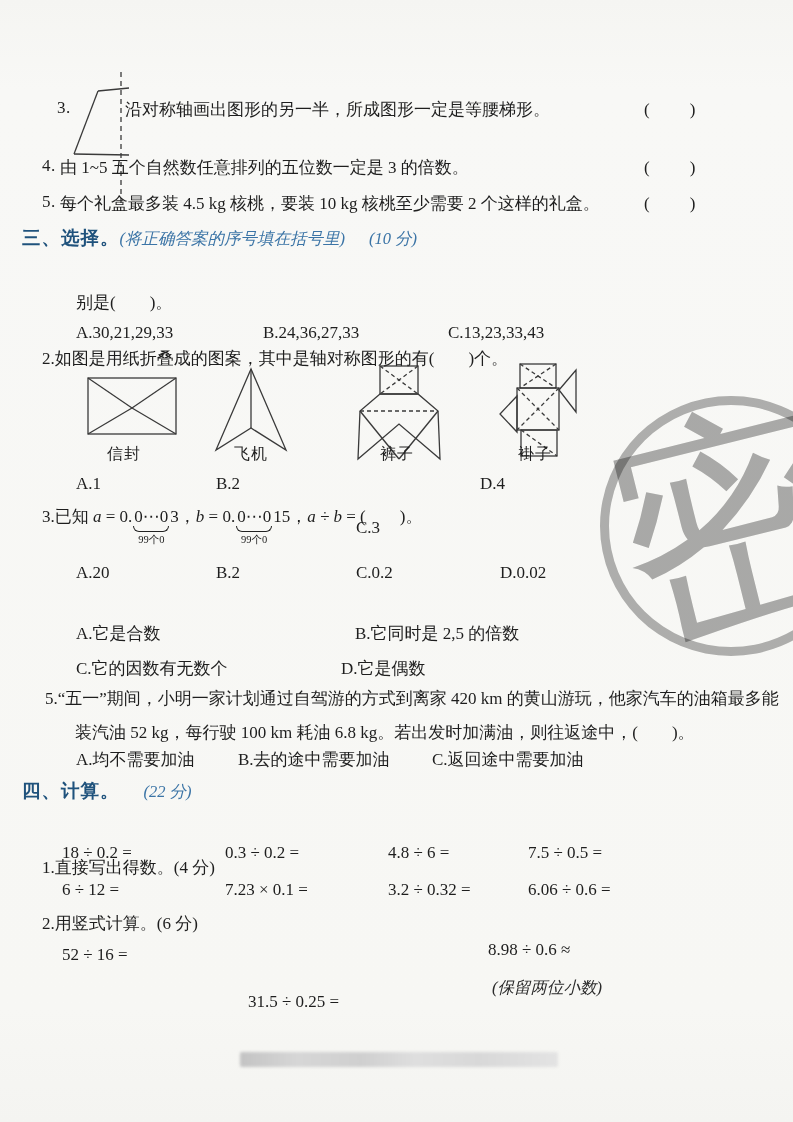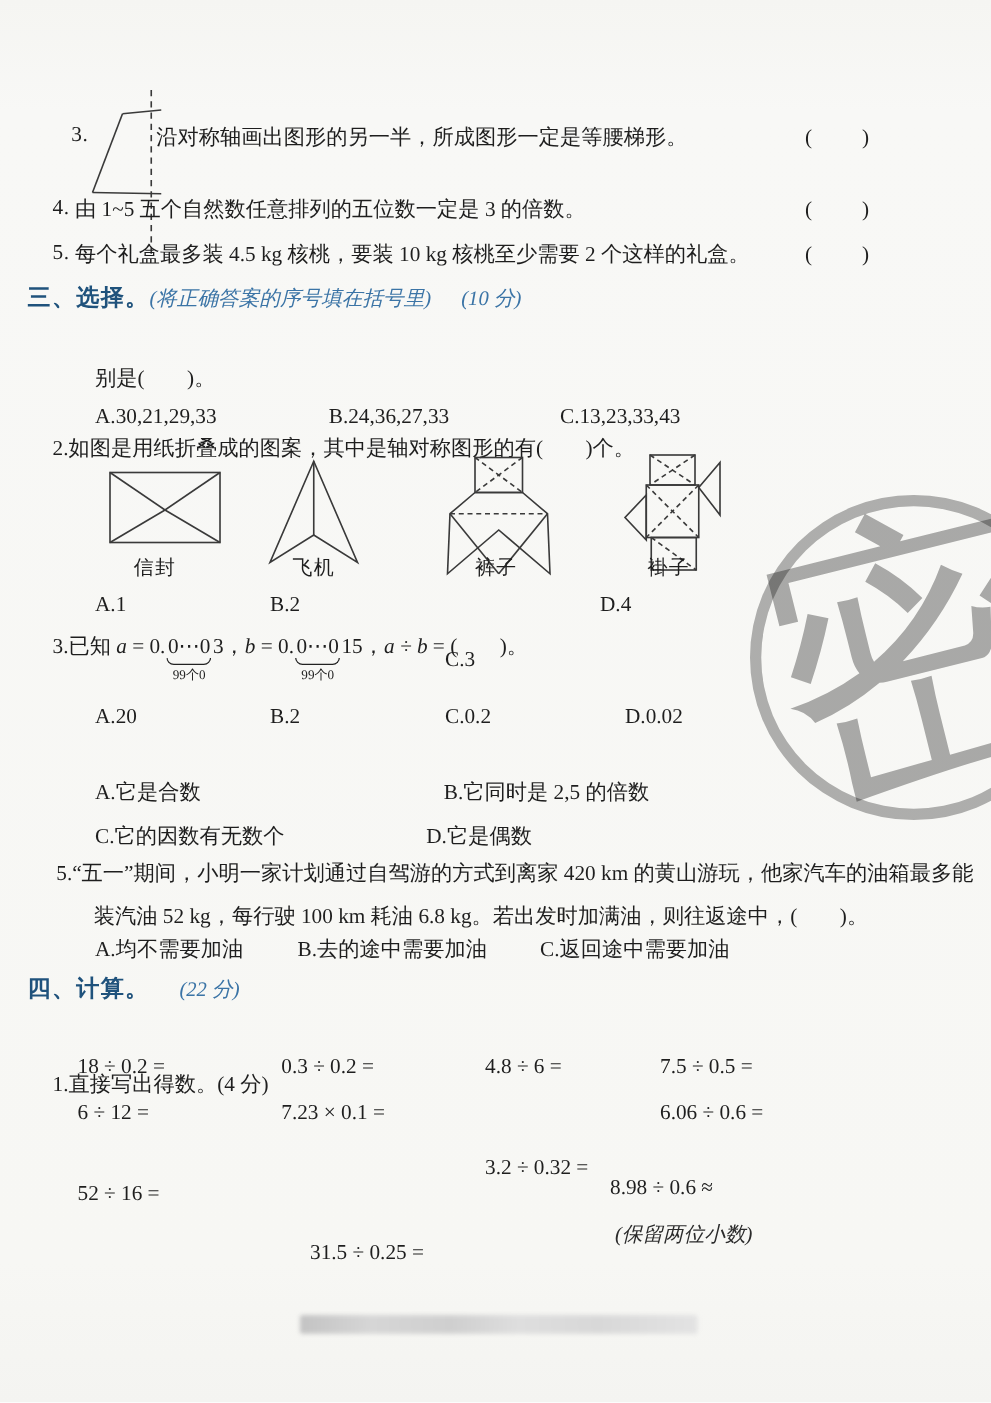--- a/index.html
+++ b/index.html
@@ -142,23 +142,24 @@
 
   <span class="abs" style="left:42px;top:810px;margin-top:46px;">1.直接写出得数。(4 分)</span>
 
   <span class="abs" style="left:62px;top:843px;">18 ÷ 0.2 =</span>
   <span class="abs" style="left:225px;top:843px;">0.3 ÷ 0.2 =</span>
   <span class="abs" style="left:388px;top:843px;">4.8 ÷ 6 =</span>
   <span class="abs" style="left:528px;top:843px;">7.5 ÷ 0.5 =</span>
 
   <span class="abs" style="left:62px;top:880px;">6 ÷ 12 =</span>
   <span class="abs" style="left:225px;top:880px;">7.23 × 0.1 =</span>
-  <span class="abs" style="left:388px;top:924px;">3.2 ÷ 0.32 =</span>
+  <span class="abs" style="left:388px;top:880px;">3.2 ÷ 0.32 =</span>
   <span class="abs" style="left:528px;top:880px;">6.06 ÷ 0.6 =</span>
 
+  <span class="abs" style="left:42px;top:912px;">2.用竖式计算。(6 分)</span>
 
   <span class="abs" style="left:62px;top:945px;">52 ÷ 16 =</span>
   <span class="abs" style="left:248px;top:945px;margin-top:47px;">31.5 ÷ 0.25 =</span>
   <span class="abs" style="left:488px;top:940px;">8.98 ÷ 0.6 ≈</span>
   <span class="abs kai" style="left:492px;top:977px;color:#2b2b2b;">(保留两位小数)</span>
 
   <div class="stamp-ring"></div>
   <div class="stamp-char">密</div>
 
   <div class="redact"></div>

